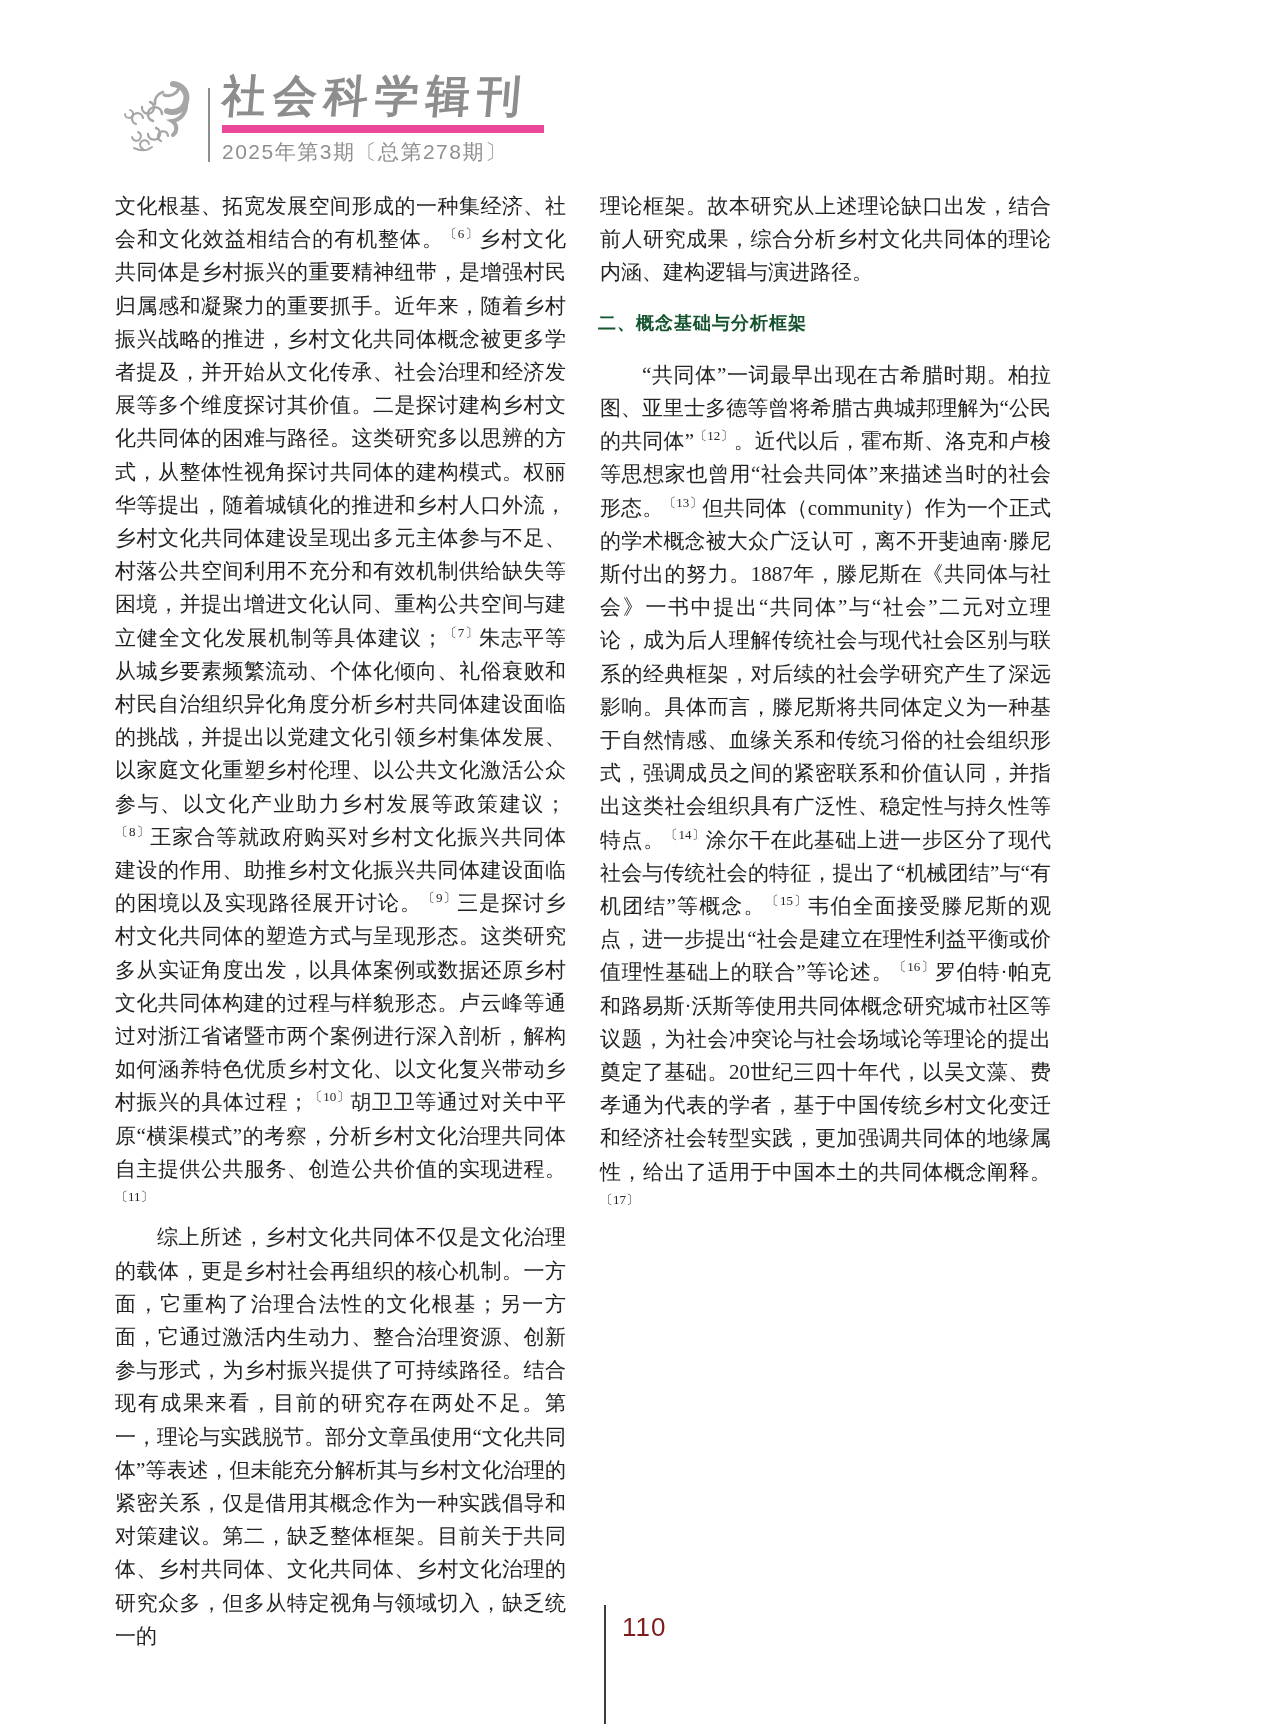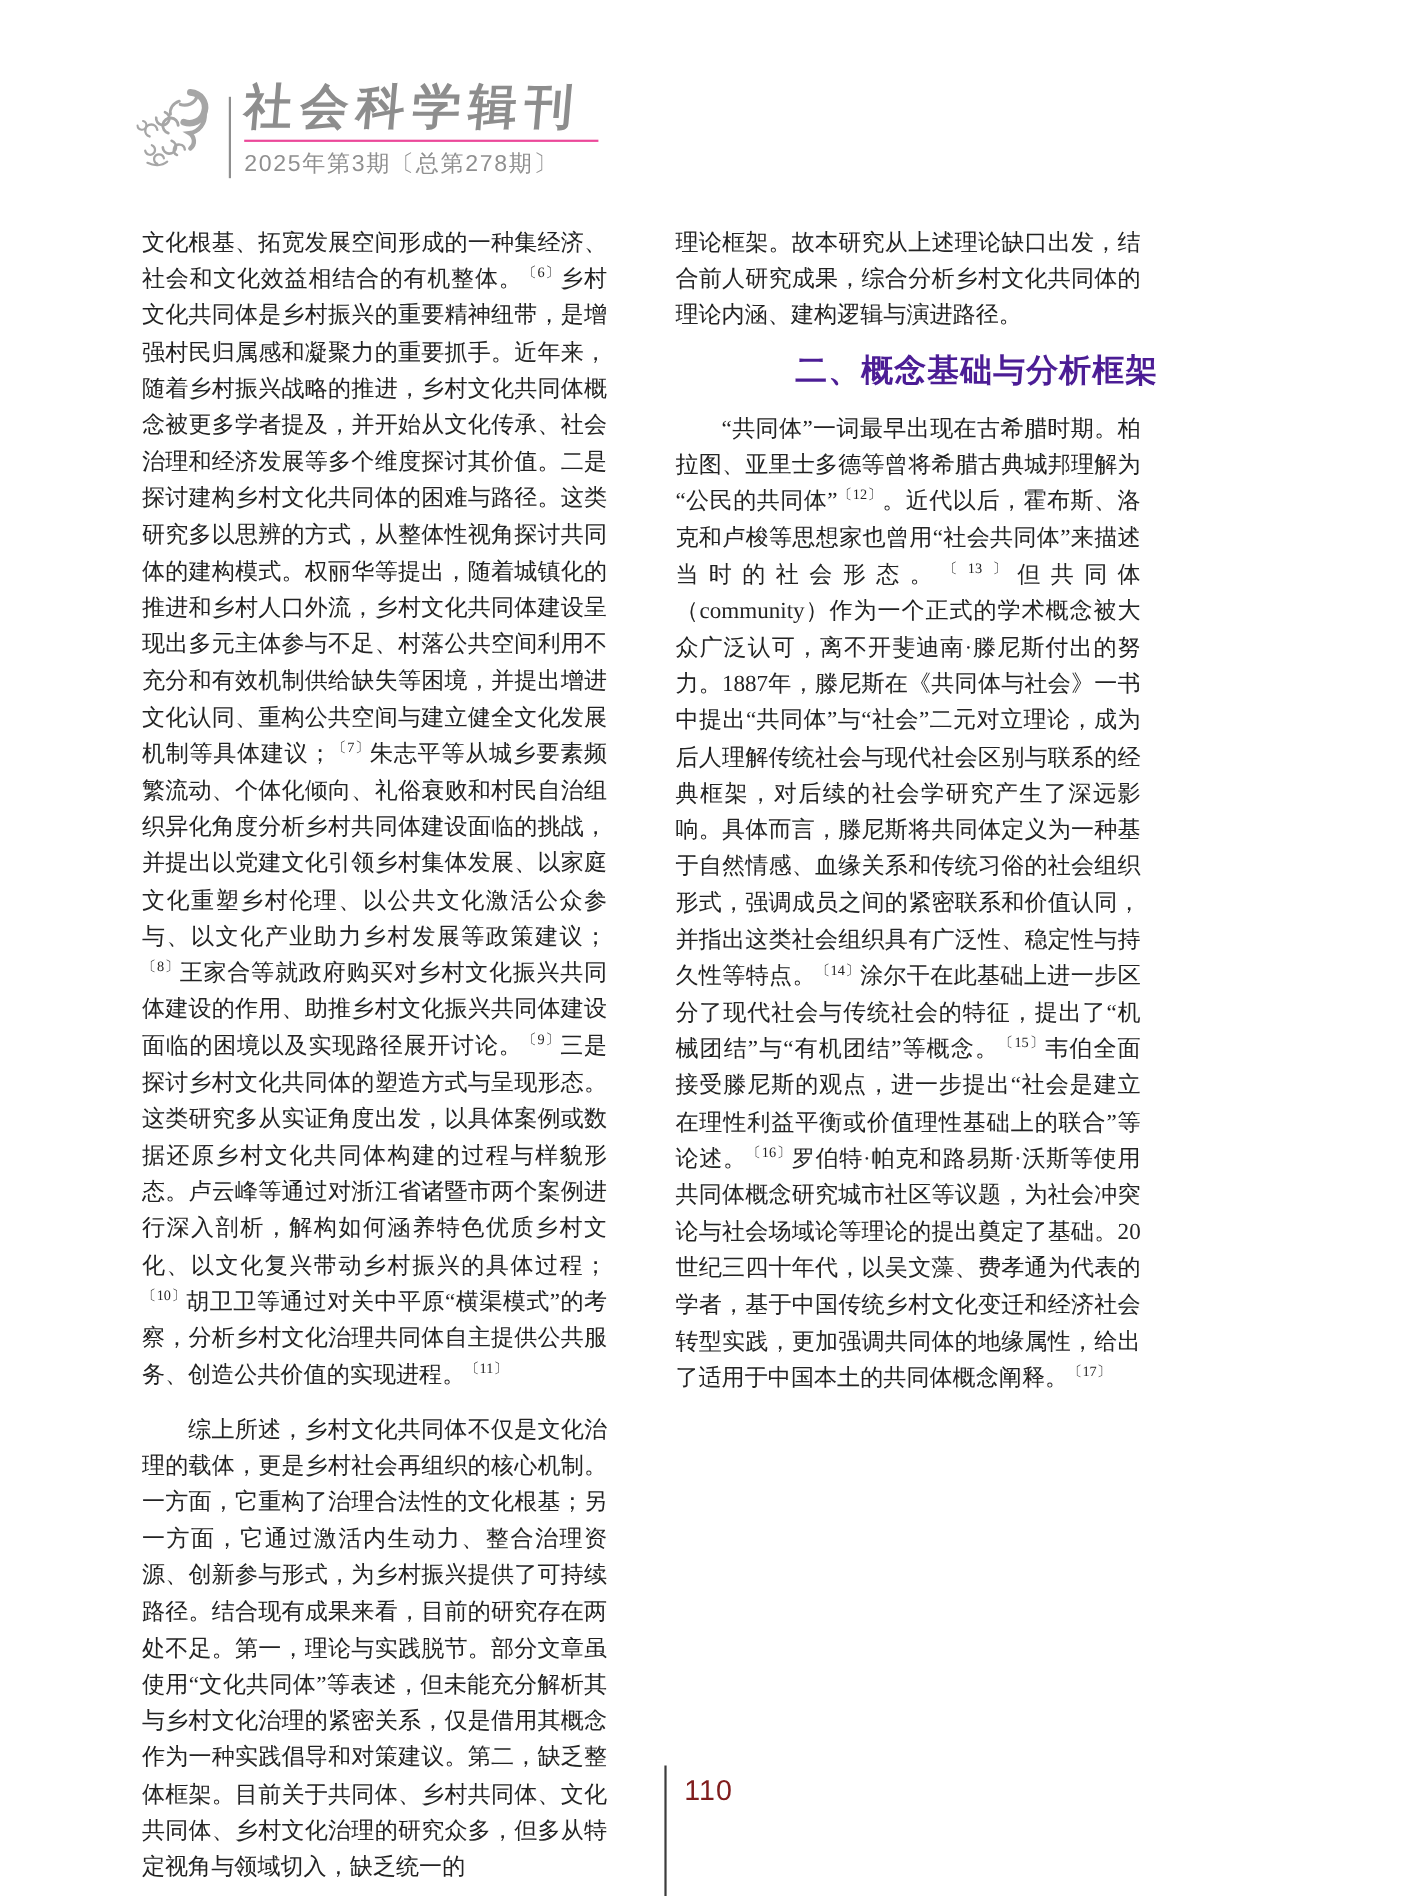--- a/index.html
+++ b/index.html
@@ -48,21 +48,21 @@
     font-size: 44px;
     line-height: 52px;
     font-weight: bold;
     color: #8d8d8d;
     letter-spacing: 7px;
     transform: skewX(-5deg);
     white-space: nowrap;
   }
   .issue-line {
     margin-top: 3px;
-    border-top: 2px solid #ec4899;
+    border-top: 8px solid #ec4899;
     padding-top: 5px;
     font-family: "Liberation Sans", "DejaVu Sans", sans-serif;
     font-size: 21px;
     color: #8f8f8f;
     letter-spacing: 1.5px;
     white-space: nowrap;
   }
 
   
   .content {
@@ -74,37 +74,37 @@
     gap: 30px;
   }
   .column {
     width: 455px;
     font-size: 21px;
     line-height: 33.2px;
     text-align: justify;
     color: #232323;
   }
   .para {
-    margin: 16px;
+    margin: 2px;
   }
   .para.indent {
     text-indent: 2em;
   }
   .para sup {
     font-size: 0.62em;
     line-height: 0;
     vertical-align: super;
     letter-spacing: 0;
   }
   .section-heading {
     font-family: "Liberation Sans", "DejaVu Sans", sans-serif;
     font-weight: bold;
-    font-size: 29px;
-    color: #4c1d95;
-    text-align: right;
+    font-size: 18px;
+    color: #14532d;
+    text-align: left;
     letter-spacing: 1px;
     margin: 17px 0 19px 0;
   }
 
   
   .footer-rule {
     position: absolute;
     left: 604px;
     top: 1605px;
     width: 2px;

